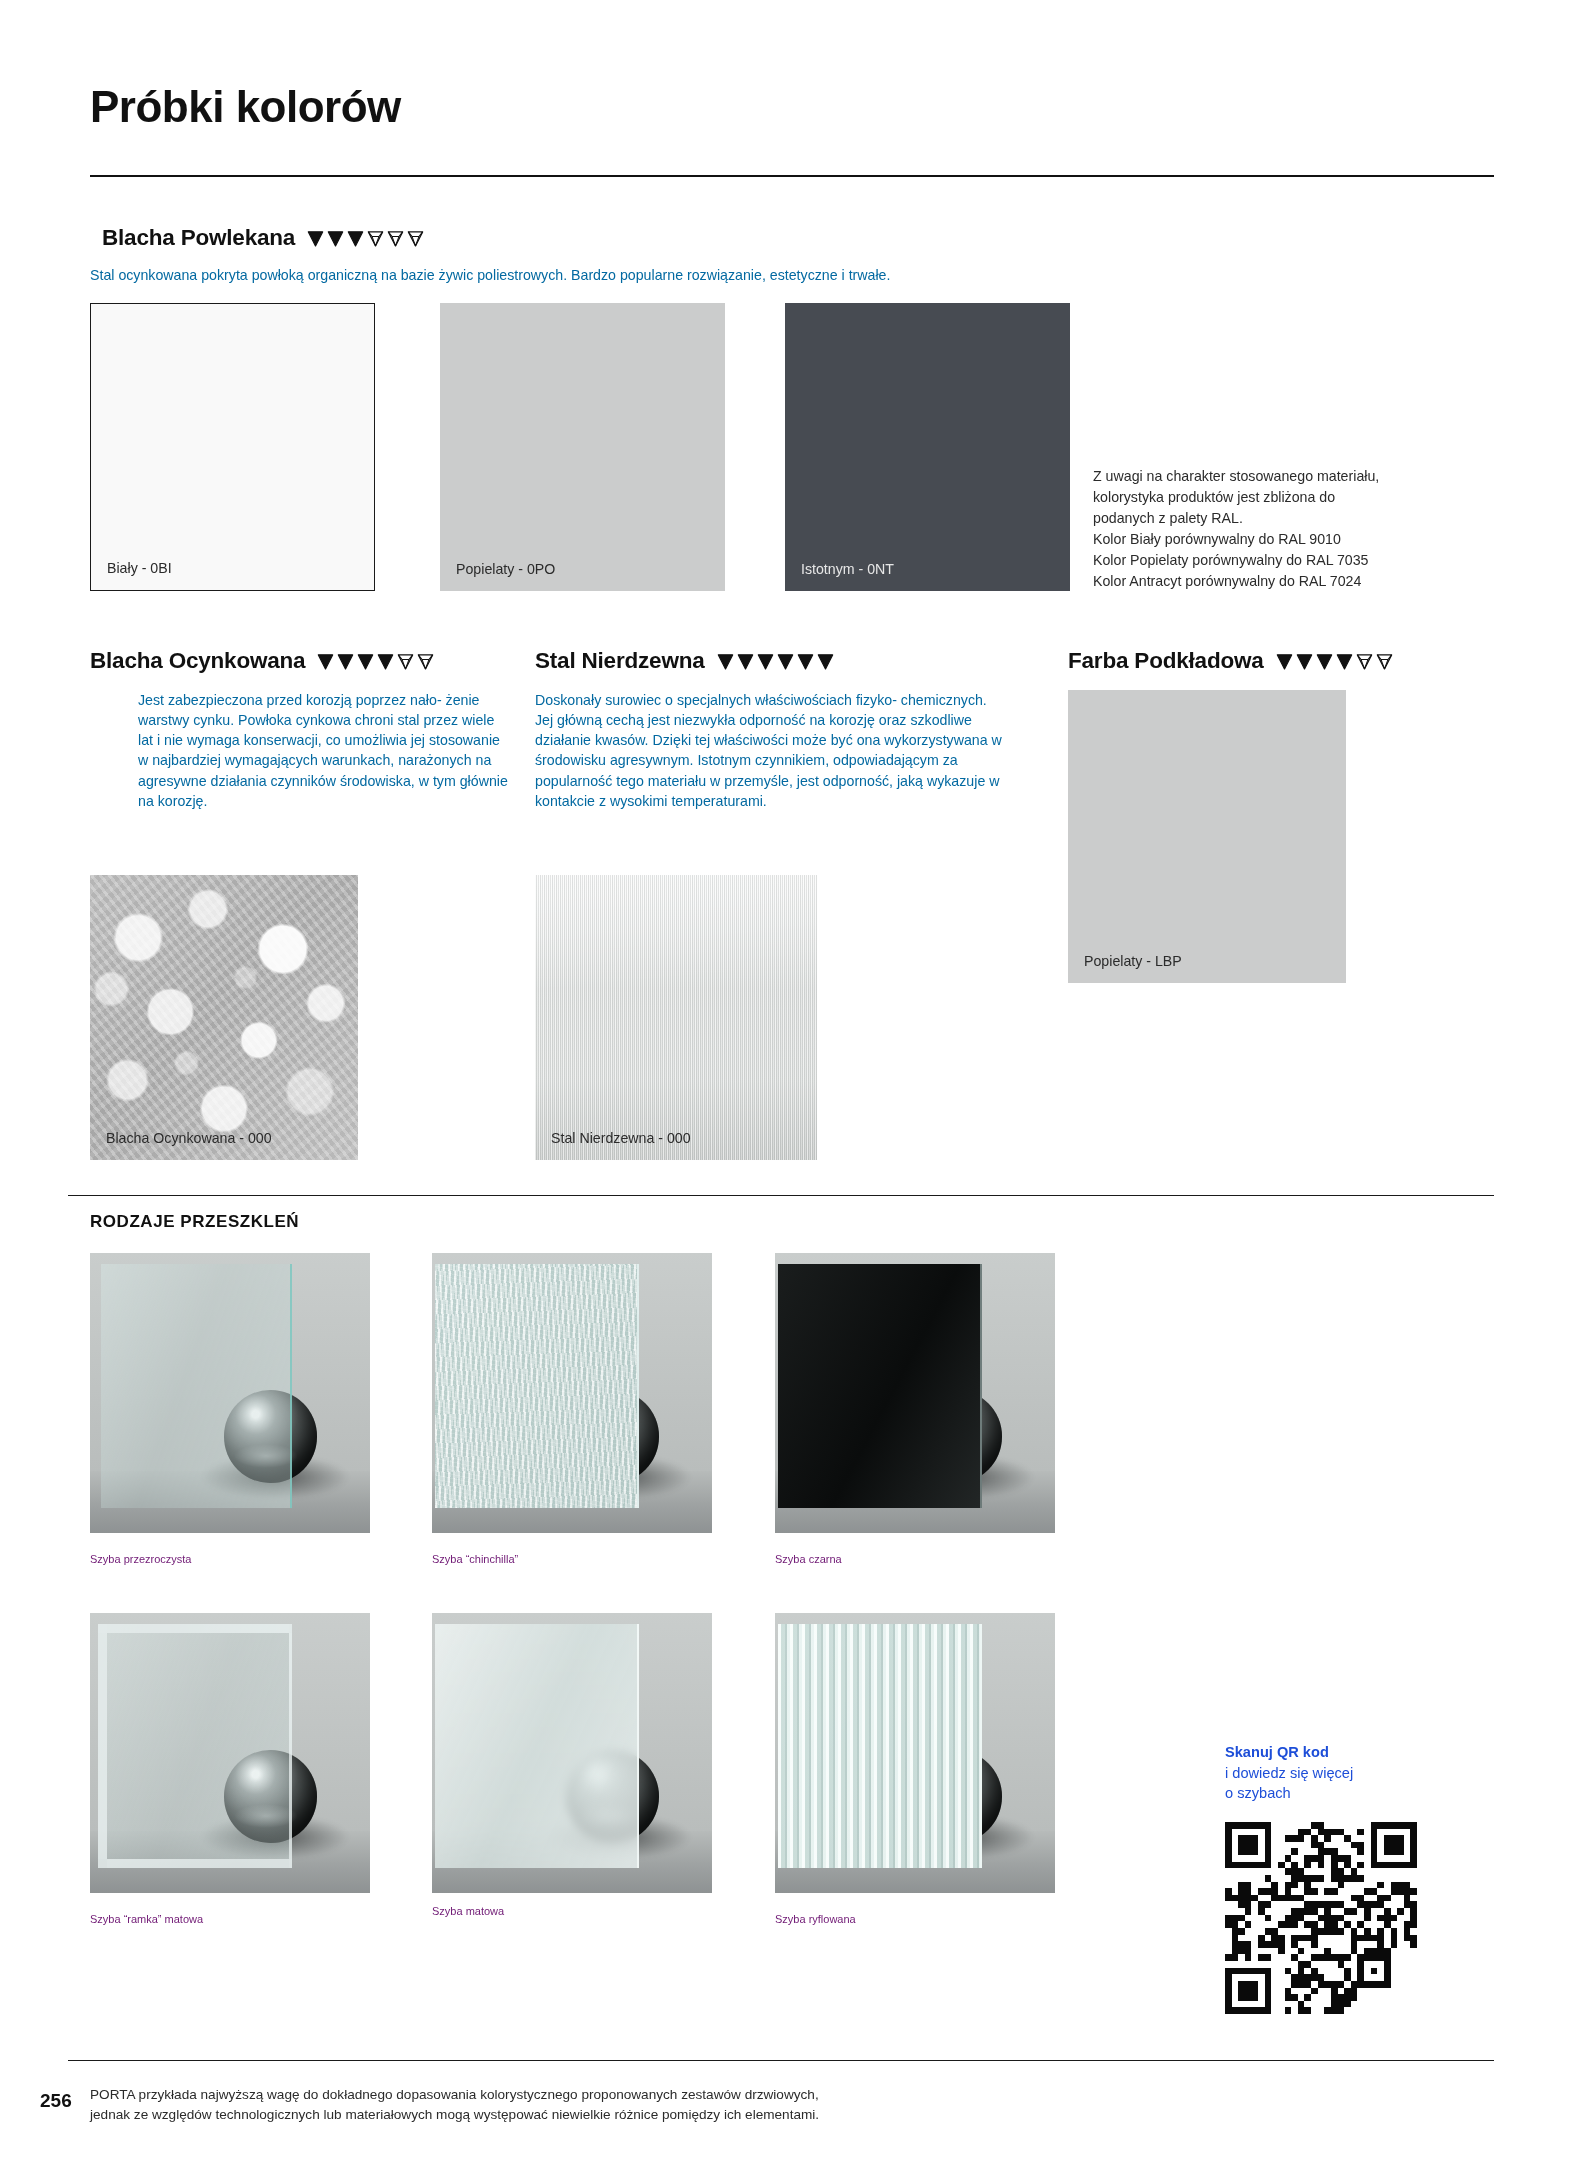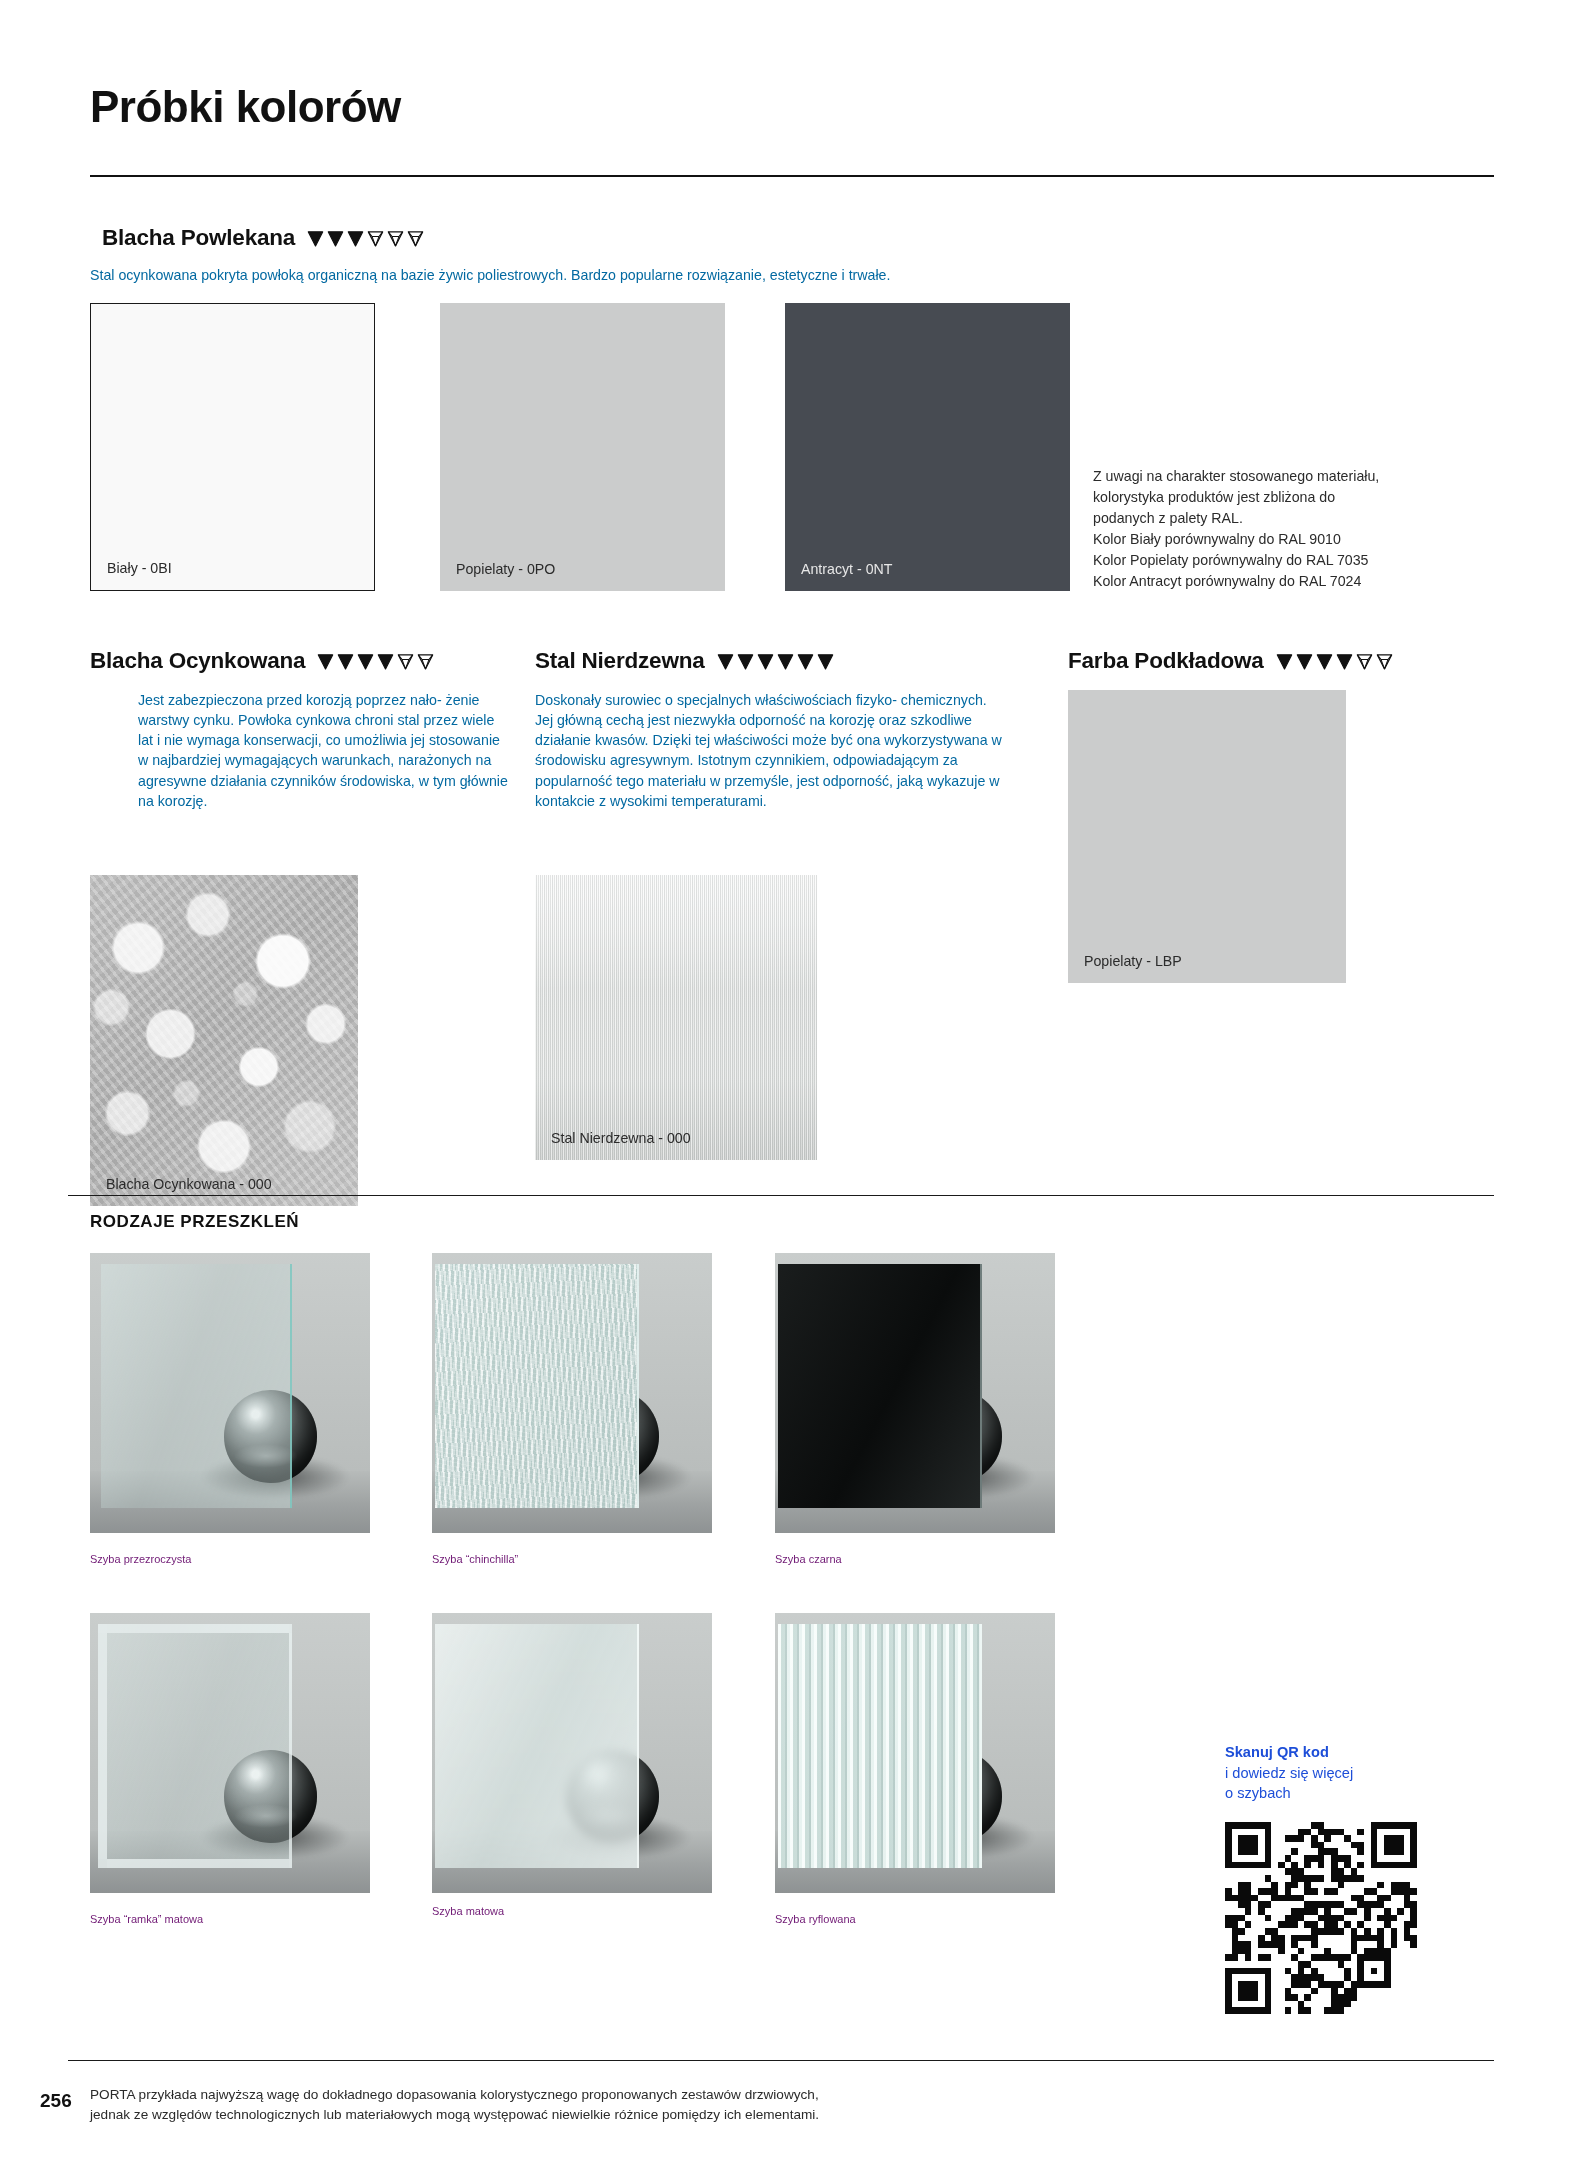--- a/index.html
+++ b/index.html
@@ -318,21 +318,21 @@
 
   <div class="swatch outlined" style="left:90px; top:303px; width:285px; height:288px; background:#f9f9f9;">
     <span class="cap">Biały - 0BI</span>
   </div>
 
   <div class="swatch" style="left:440px; top:303px; width:285px; height:288px; background:#cbcccc;">
     <span class="cap">Popielaty - 0PO</span>
   </div>
 
   <div class="swatch dark" style="left:785px; top:303px; width:285px; height:288px; background:#474b52;">
-    <span class="cap">Antracyt - 0NT</span>
+    <span class="cap">Istotnym - 0NT</span>
   </div>
 
   <div class="note" style="left:1093px; top:466px; width:400px;">Z uwagi na charakter stosowanego materiału,
 kolorystyka produktów jest zbliżona do
 podanych z palety RAL.
 Kolor Biały porównywalny do RAL 9010
 Kolor Popielaty porównywalny do RAL 7035
 Kolor Antracyt porównywalny do RAL 7024</div>
 
   <div class="sec-head" style="left:90px; top:648px;">
@@ -373,21 +373,21 @@
       </span>
   </div>
   <div class="sec-desc" style="left:94px; top:690px; width:370px;margin-left:44px;" style2="pre">Jest zabezpieczona przed korozją poprzez nało-
 żenie warstwy cynku. Powłoka cynkowa chroni
 stal przez wiele lat i nie wymaga konserwacji,
 co umożliwia jej stosowanie w najbardziej
 wymagających warunkach, narażonych na
 agresywne działania czynników środowiska,
 w tym głównie na korozję.</div>
 
-  <div class="swatch galv" style="left:90px; top:875px; width:268px; height:331px;">
+  <div class="swatch galv" style="left:90px; top:875px; width:268px; height:285px;">
     <span class="cap" style="z-index:3;">Blacha Ocynkowana - 000</span>
   </div>
 
   <div class="sec-head" style="left:535px; top:648px;">
     <span class="label">Stal Nierdzewna</span>
     <span class="gems">
         <span>
           <svg class="gem" viewBox="0 0 20 20" aria-hidden="true">
             <path d="M2.5 3 H17.5 L10 17.8 Z" fill="#111" stroke="#111" stroke-width="1.3" stroke-linejoin="round"></path>
           </svg>

